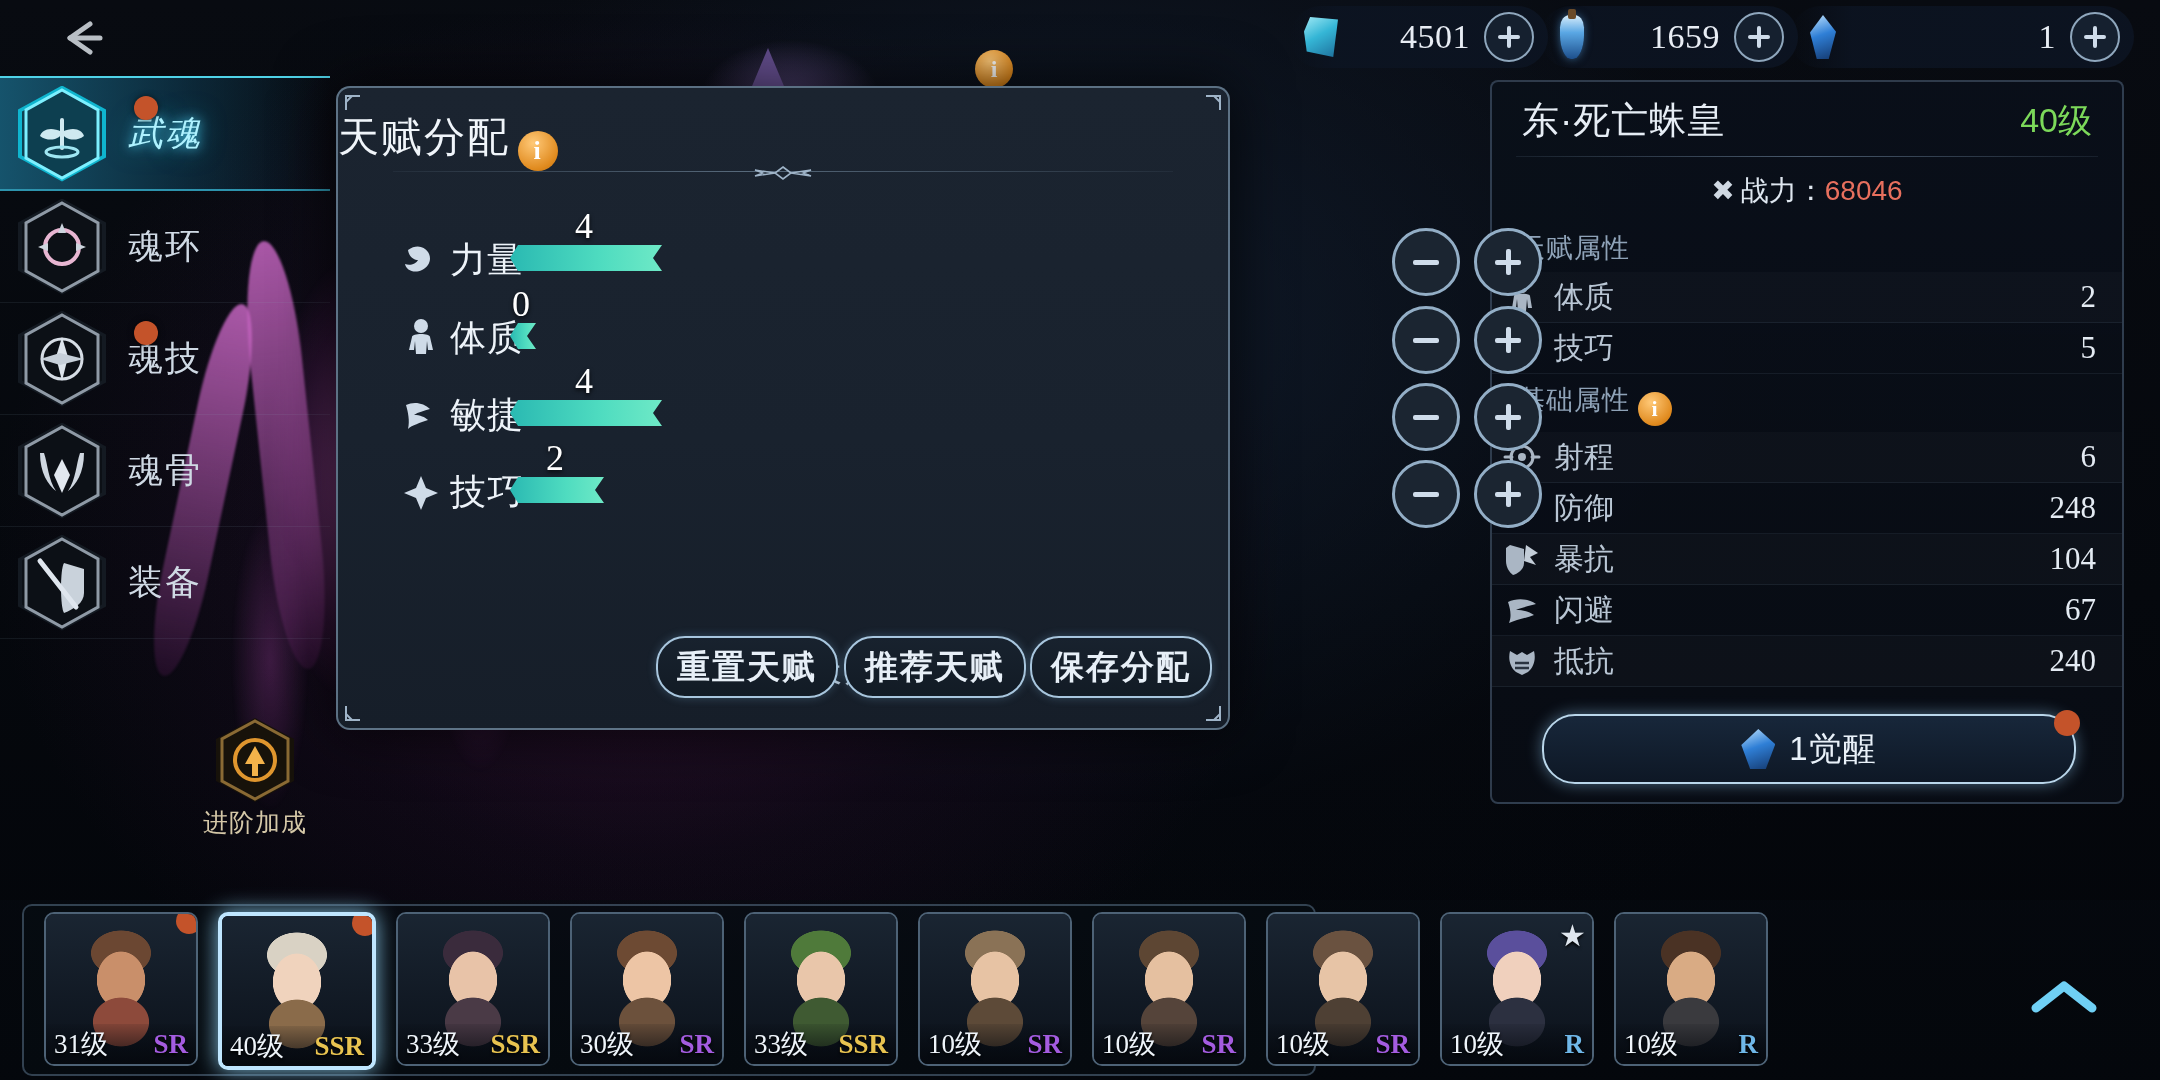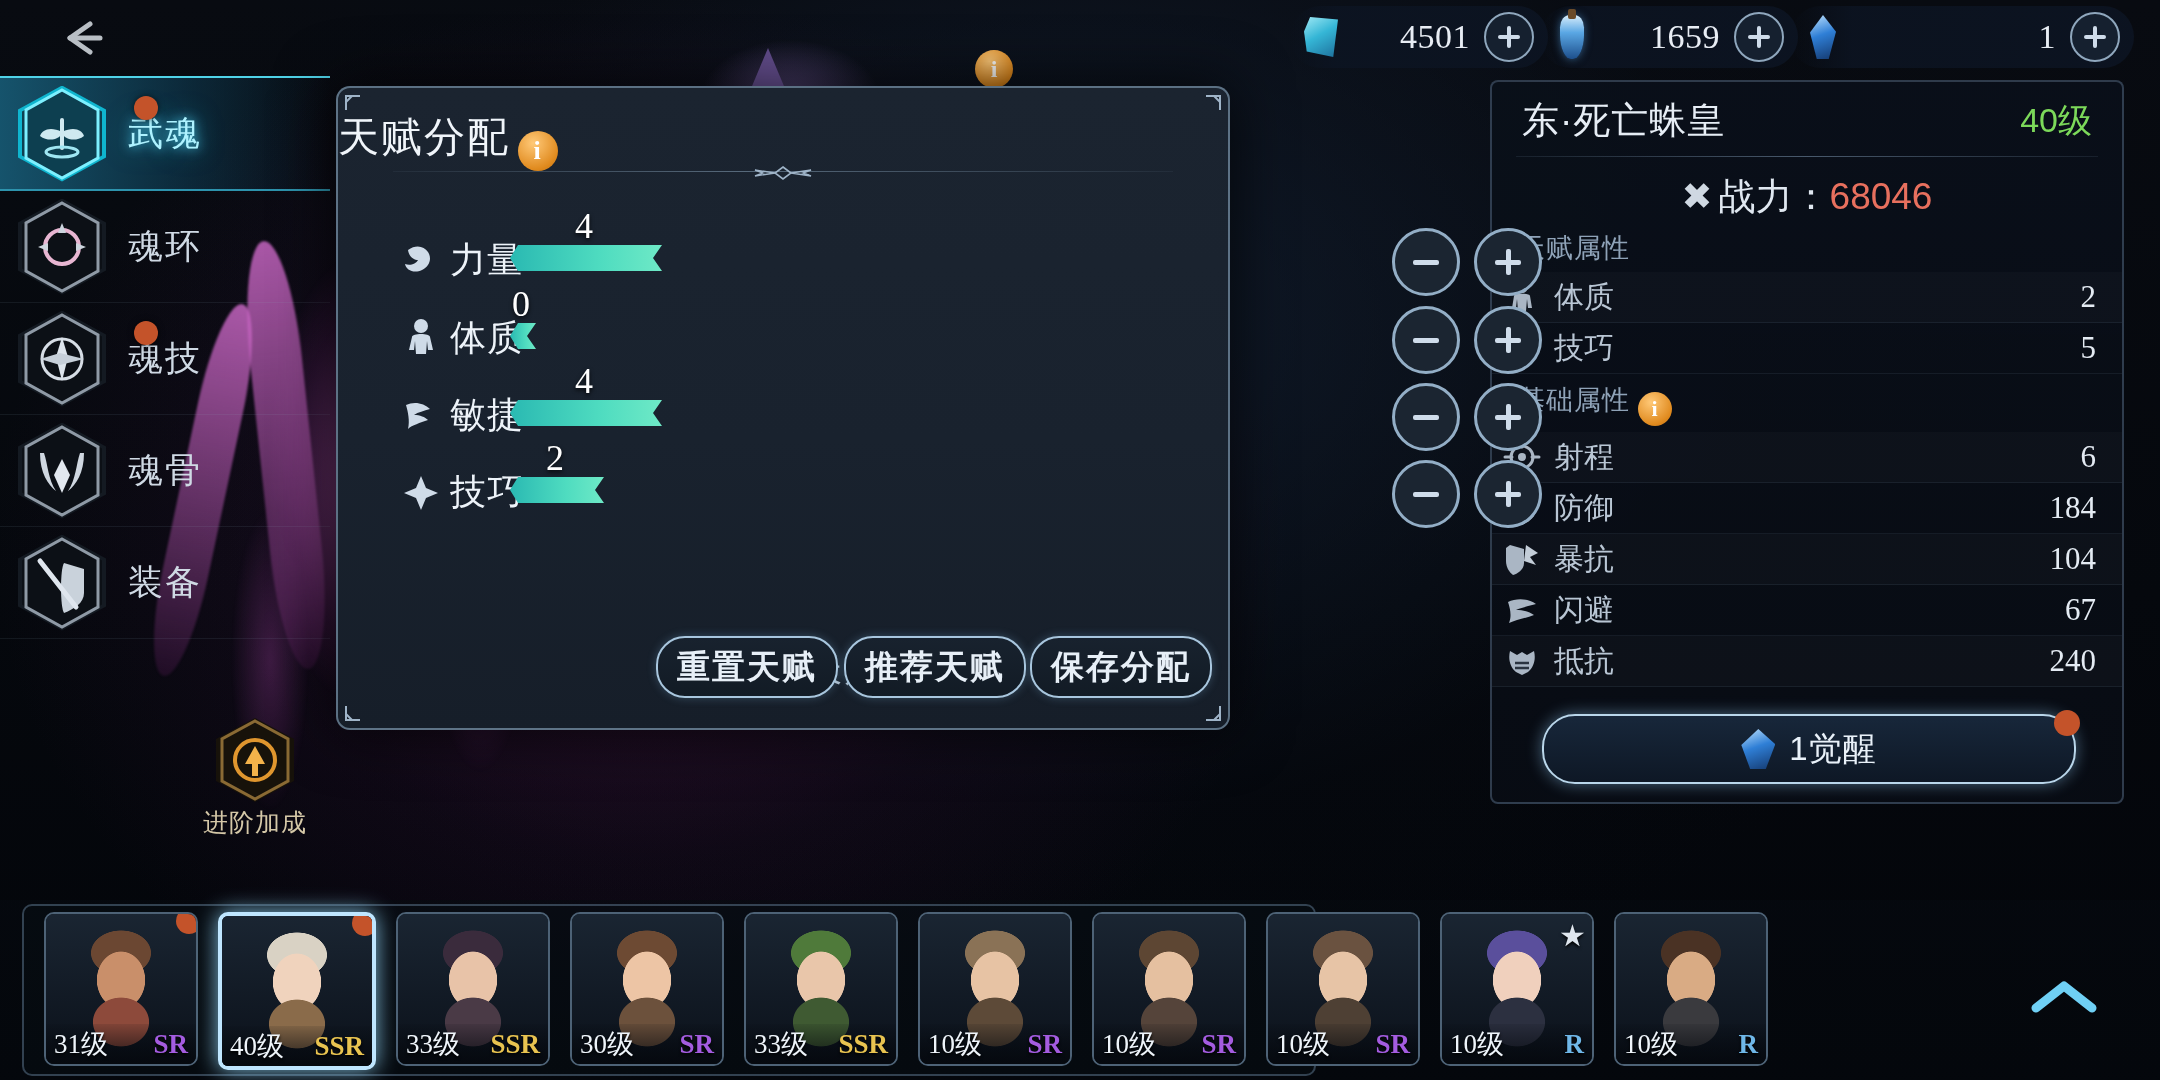--- a/index.html
+++ b/index.html
@@ -73,38 +73,38 @@
       border-top:2px solid #4fd3e8;border-bottom:2px solid #2d93ad;}
   .hexicon{width:88px;height:96px;position:relative;flex:0 0 88px;margin-left:10px;}
   .hexicon .hex{position:absolute;inset:0;clip-path:polygon(50% 0,100% 25%,100% 75%,50% 100%,0 75%,0 25%);
       background:#141a22;border:0;}
   .hexicon .hexline{position:absolute;inset:4px;clip-path:polygon(50% 0,100% 25%,100% 75%,50% 100%,0 75%,0 25%);
       background:#0c1016;}
   .hexicon svg{position:absolute;inset:0;width:88px;height:96px;}
   .side-item.active .hexicon .hex{background:#0fb5cf;}
   .side-item.active .hexicon .hexline{background:#0d3f50;}
   .side-label{font-size:35px;margin-left:22px;color:#cfd9e4;letter-spacing:2px;}
-  .side-item.active .side-label{color:#aef2ff;text-shadow:0 0 12px rgba(80,220,255,.9),0 0 26px rgba(40,190,230,.6);}
+  .side-item.active .side-label{color:#aef2ff;text-shadow:0 0 12px rgba(80,220,255,.9),0 0 26px rgba(40,190,230,.6);font-style:italic;}
   .reddot{position:absolute;width:24px;height:24px;border-radius:50%;background:#c4532a;
       box-shadow:0 0 6px rgba(0,0,0,.6);}
 
   #advance{position:absolute;left:190px;top:718px;width:130px;text-align:center;cursor:pointer;}
   #advance .ahex{width:78px;height:84px;margin:0 auto;position:relative;}
   #advance .ahex .bg{position:absolute;inset:0;clip-path:polygon(50% 0,100% 25%,100% 75%,50% 100%,0 75%,0 25%);
       background:#17120a;border:0;}
   #advance .alabel{font-size:25px;color:#d5c8a8;margin-top:4px;letter-spacing:1px;}
 
   
   #rightpanel{position:absolute;left:1490px;top:80px;width:630px;height:720px;
      background:linear-gradient(180deg,rgba(10,16,26,.92),rgba(8,12,20,.96));
      border:2px solid rgba(120,150,180,.35);border-radius:8px;}
   #rp-name{position:absolute;left:30px;top:14px;font-size:37px;color:#e6edf5;letter-spacing:1px;white-space:nowrap;}
   #rp-level{position:absolute;right:30px;top:16px;font-size:34px;color:#7cd95a;}
   #rp-div{position:absolute;left:24px;right:24px;top:74px;height:1px;background:linear-gradient(90deg,rgba(150,180,210,.1),rgba(150,180,210,.45),rgba(150,180,210,.1));}
-  #rp-power{position:absolute;left:0;right:0;top:90px;text-align:center;font-size:37px;color:#dfe7f0;}
+  #rp-power{position:absolute;left:0;right:0;top:90px;text-align:center;font-size:28px;color:#dfe7f0;}
   #rp-power .num{color:#e8705e;}
   #rp-power .icn{color:#cfd8e2;margin-right:6px;}
   .sec-title{position:absolute;font-size:27px;color:#8fa3b8;letter-spacing:1px;}
   .info-pip{display:inline-flex;width:34px;height:34px;border-radius:50%;vertical-align:-7px;margin-left:8px;
      background:radial-gradient(circle at 38% 30%,#ffc978,#e08a1e 70%,#b96b10);
      align-items:center;justify-content:center;color:#fff;font-size:22px;font-weight:bold;font-family:"Liberation Serif",serif;}
   .stat-table{position:absolute;left:0;right:0;}
   .strow{display:flex;align-items:center;height:50px;padding:0 26px 0 8px;border-bottom:1px solid rgba(140,165,195,.10);}
   .strow:nth-child(odd){background:rgba(255,255,255,.022);}
   .strow .sicon{width:44px;height:44px;flex:0 0 44px;display:flex;align-items:center;justify-content:center;}
@@ -357,21 +357,21 @@
       <div class="sval">6</div>
     </div>
     <div class="strow">
       <div class="sicon">
         <svg width="40" height="40" viewBox="0 0 40 40">
             <path d="M20 4 L34 9 V21 C34 29 27 34 20 37 C13 34 6 29 6 21 V9 Z" fill="#aab6c4"></path>
             <path d="M20 4 L20 37 C13 34 6 29 6 21 V9 Z" fill="#8d99a8"></path>
           </svg>
       </div>
       <div class="sname">防御</div>
-      <div class="sval">184</div>
+      <div class="sval">248</div>
     </div>
     <div class="strow">
       <div class="sicon">
         <svg width="40" height="40" viewBox="0 0 40 40">
             <path d="M8 6 L22 10 V24 C22 31 15 35 11 36 C7 33 4 28 4 22 V9 Z" fill="#aab6c4"></path>
             <path d="M24 6 L36 14 L28 18 L34 26 L22 22 Z" fill="#c3cdd8"></path>
           </svg>
       </div>
       <div class="sname">暴抗</div>
       <div class="sval">104</div>

